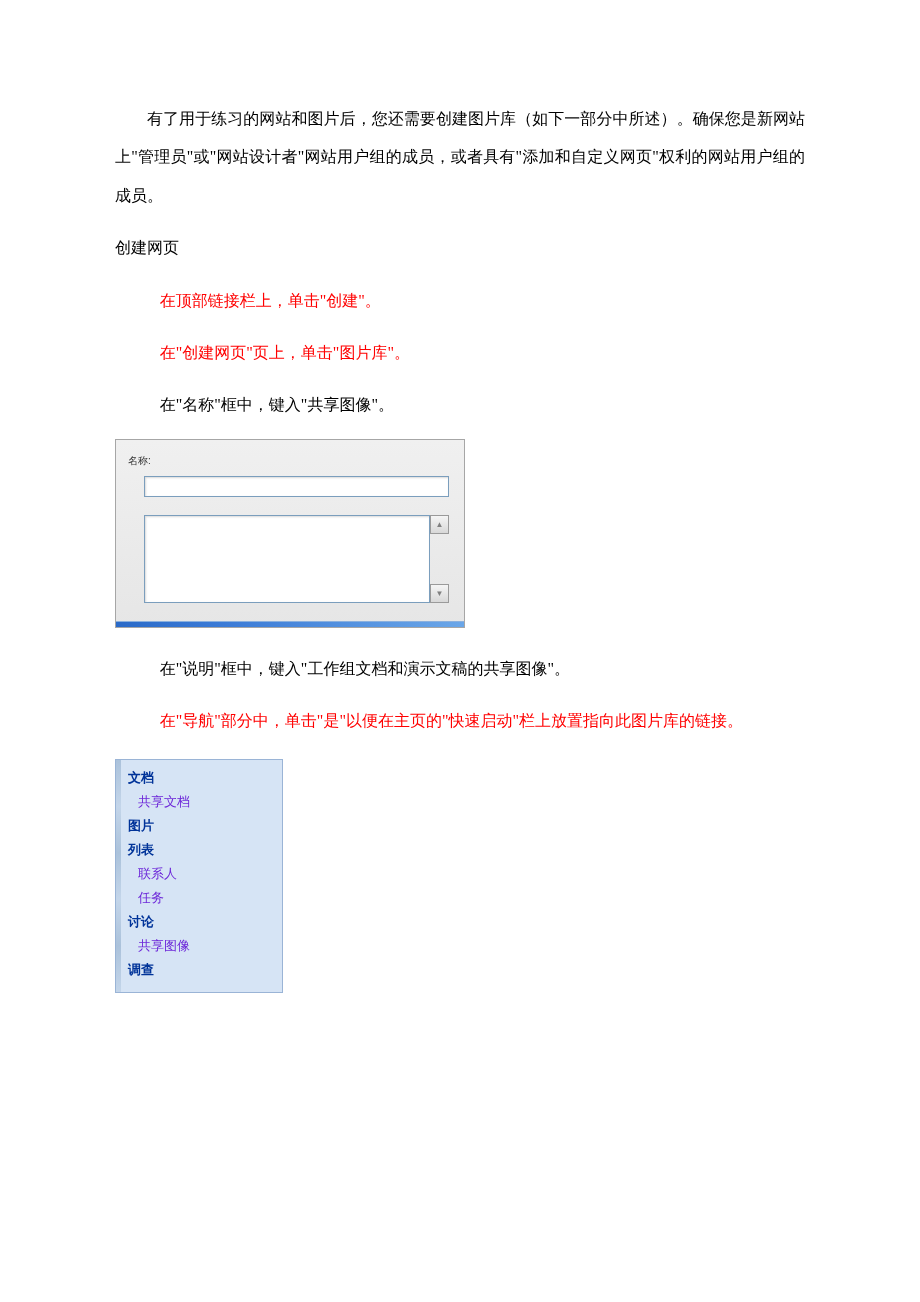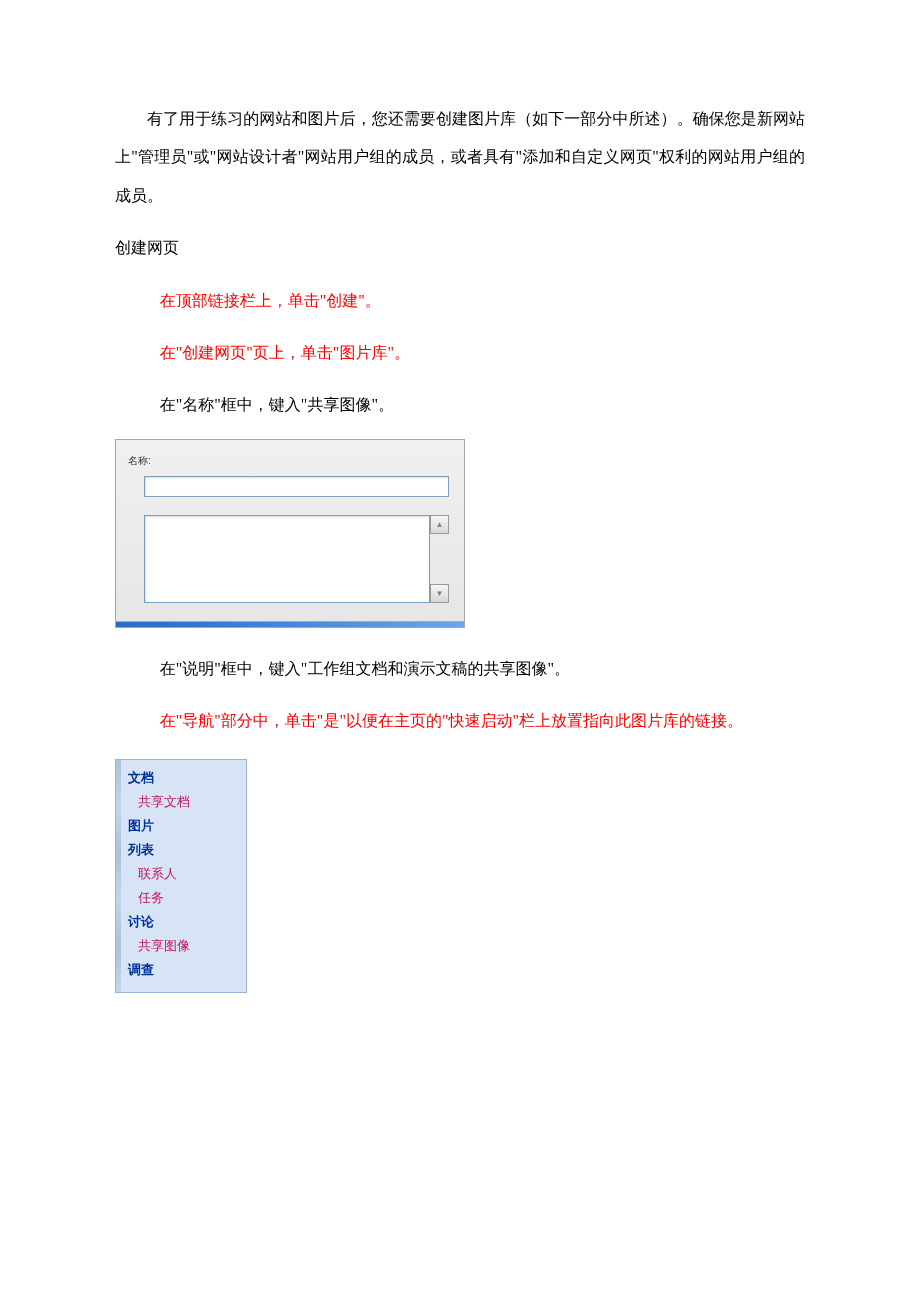--- a/index.html
+++ b/index.html
@@ -102,21 +102,21 @@
       display: table;
       clear: both;
     }
     .form-footer {
       height: 6px;
       background: linear-gradient(to right, #2a6ac8 0%, #3a7ad6 30%, #6aa6e8 100%);
       border-top: 1px solid #8ab0de;
     }
     
     .nav-box {
-      width: 132px;
+      width: 168px;
       background: #d6e4f5;
       border: 1px solid #9ab4d6;
       font-family: "SimSun", "宋体", sans-serif;
       font-size: 13px;
       margin-top: 18px;
       padding: 6px 0 10px 0;
       position: relative;
     }
     .nav-box::before {
       content: "";
@@ -132,21 +132,21 @@
         rgba(90,130,170,0.15) 60%,
         rgba(90,130,170,0.35) 80%,
         rgba(90,130,170,0.15) 100%);
     }
     .nav-cat {
       color: #003399;
       font-weight: bold;
       padding: 3px 8px 3px 12px;
     }
     .nav-item {
-      color: #be185d;
+      color: #6d28d9;
       padding: 3px 8px 3px 22px;
     }
   </style>
 </head>
 <body>
 
 <p class="para first">有了用于练习的网站和图片后，您还需要创建图片库（如下一部分中所述）。确保您是新网站上"管理员"或"网站设计者"网站用户组的成员，或者具有"添加和自定义网页"权利的网站用户组的成员。</p>
 
 <p class="heading">创建网页</p>
 

